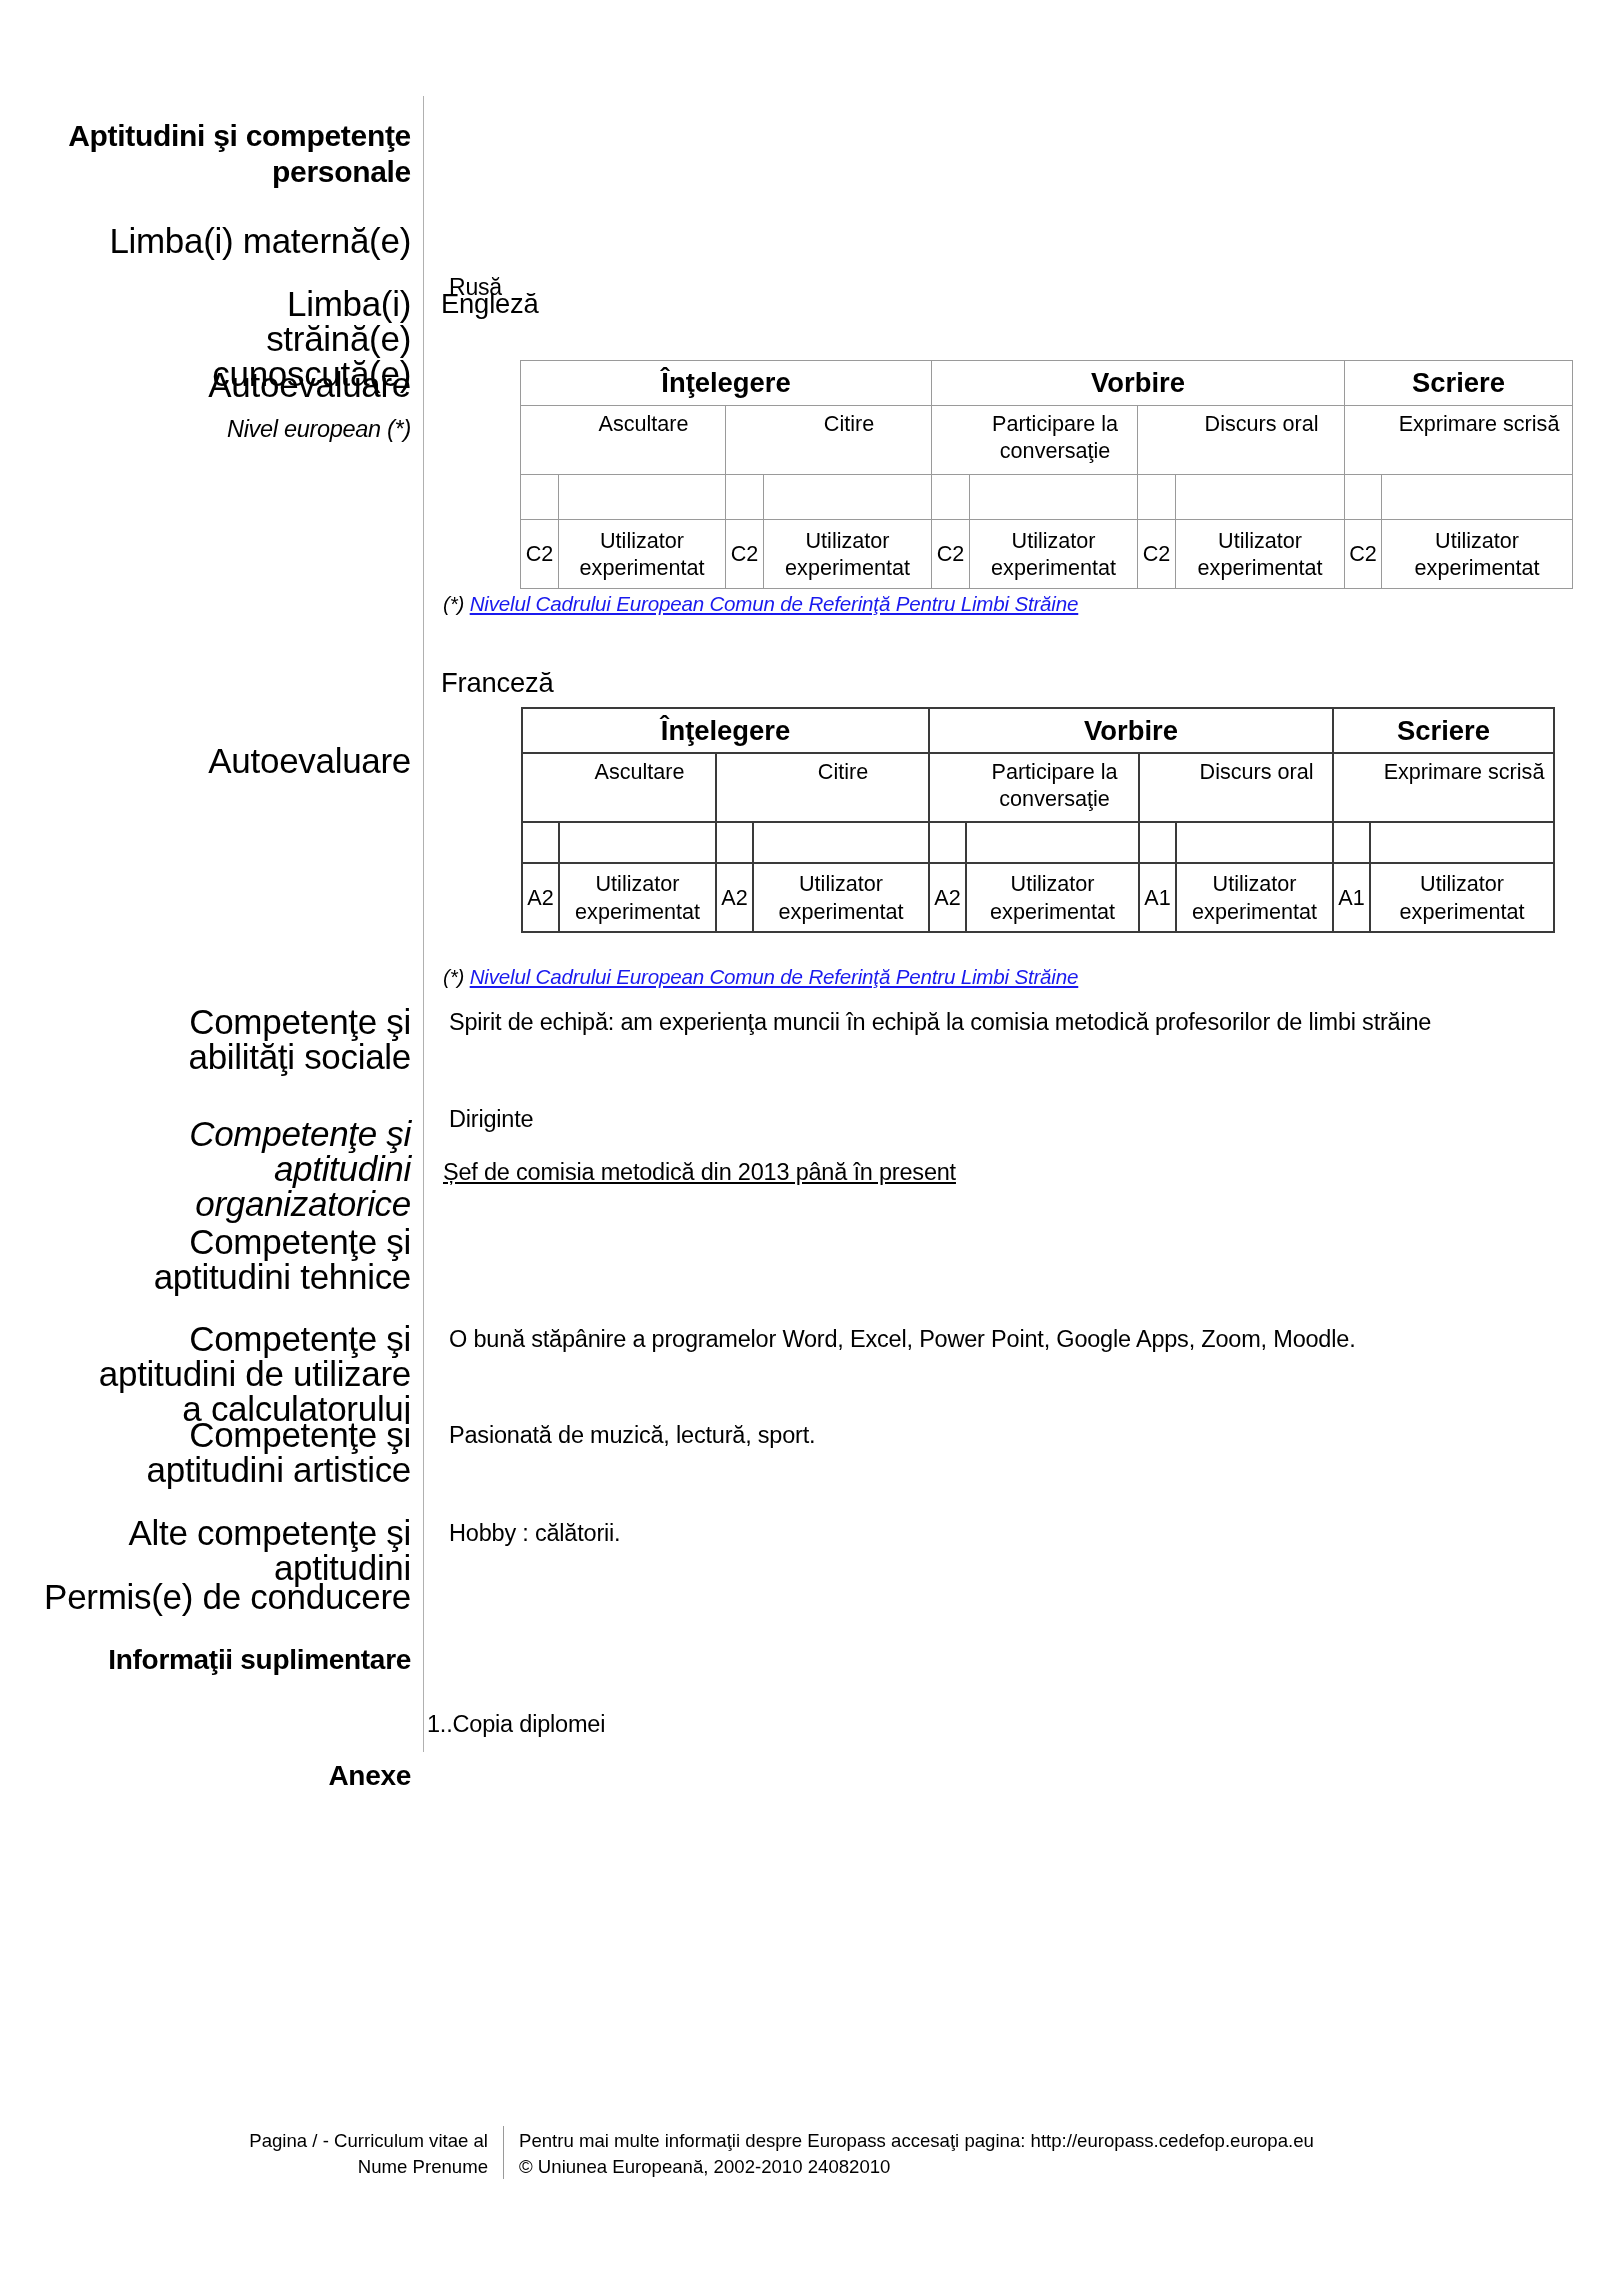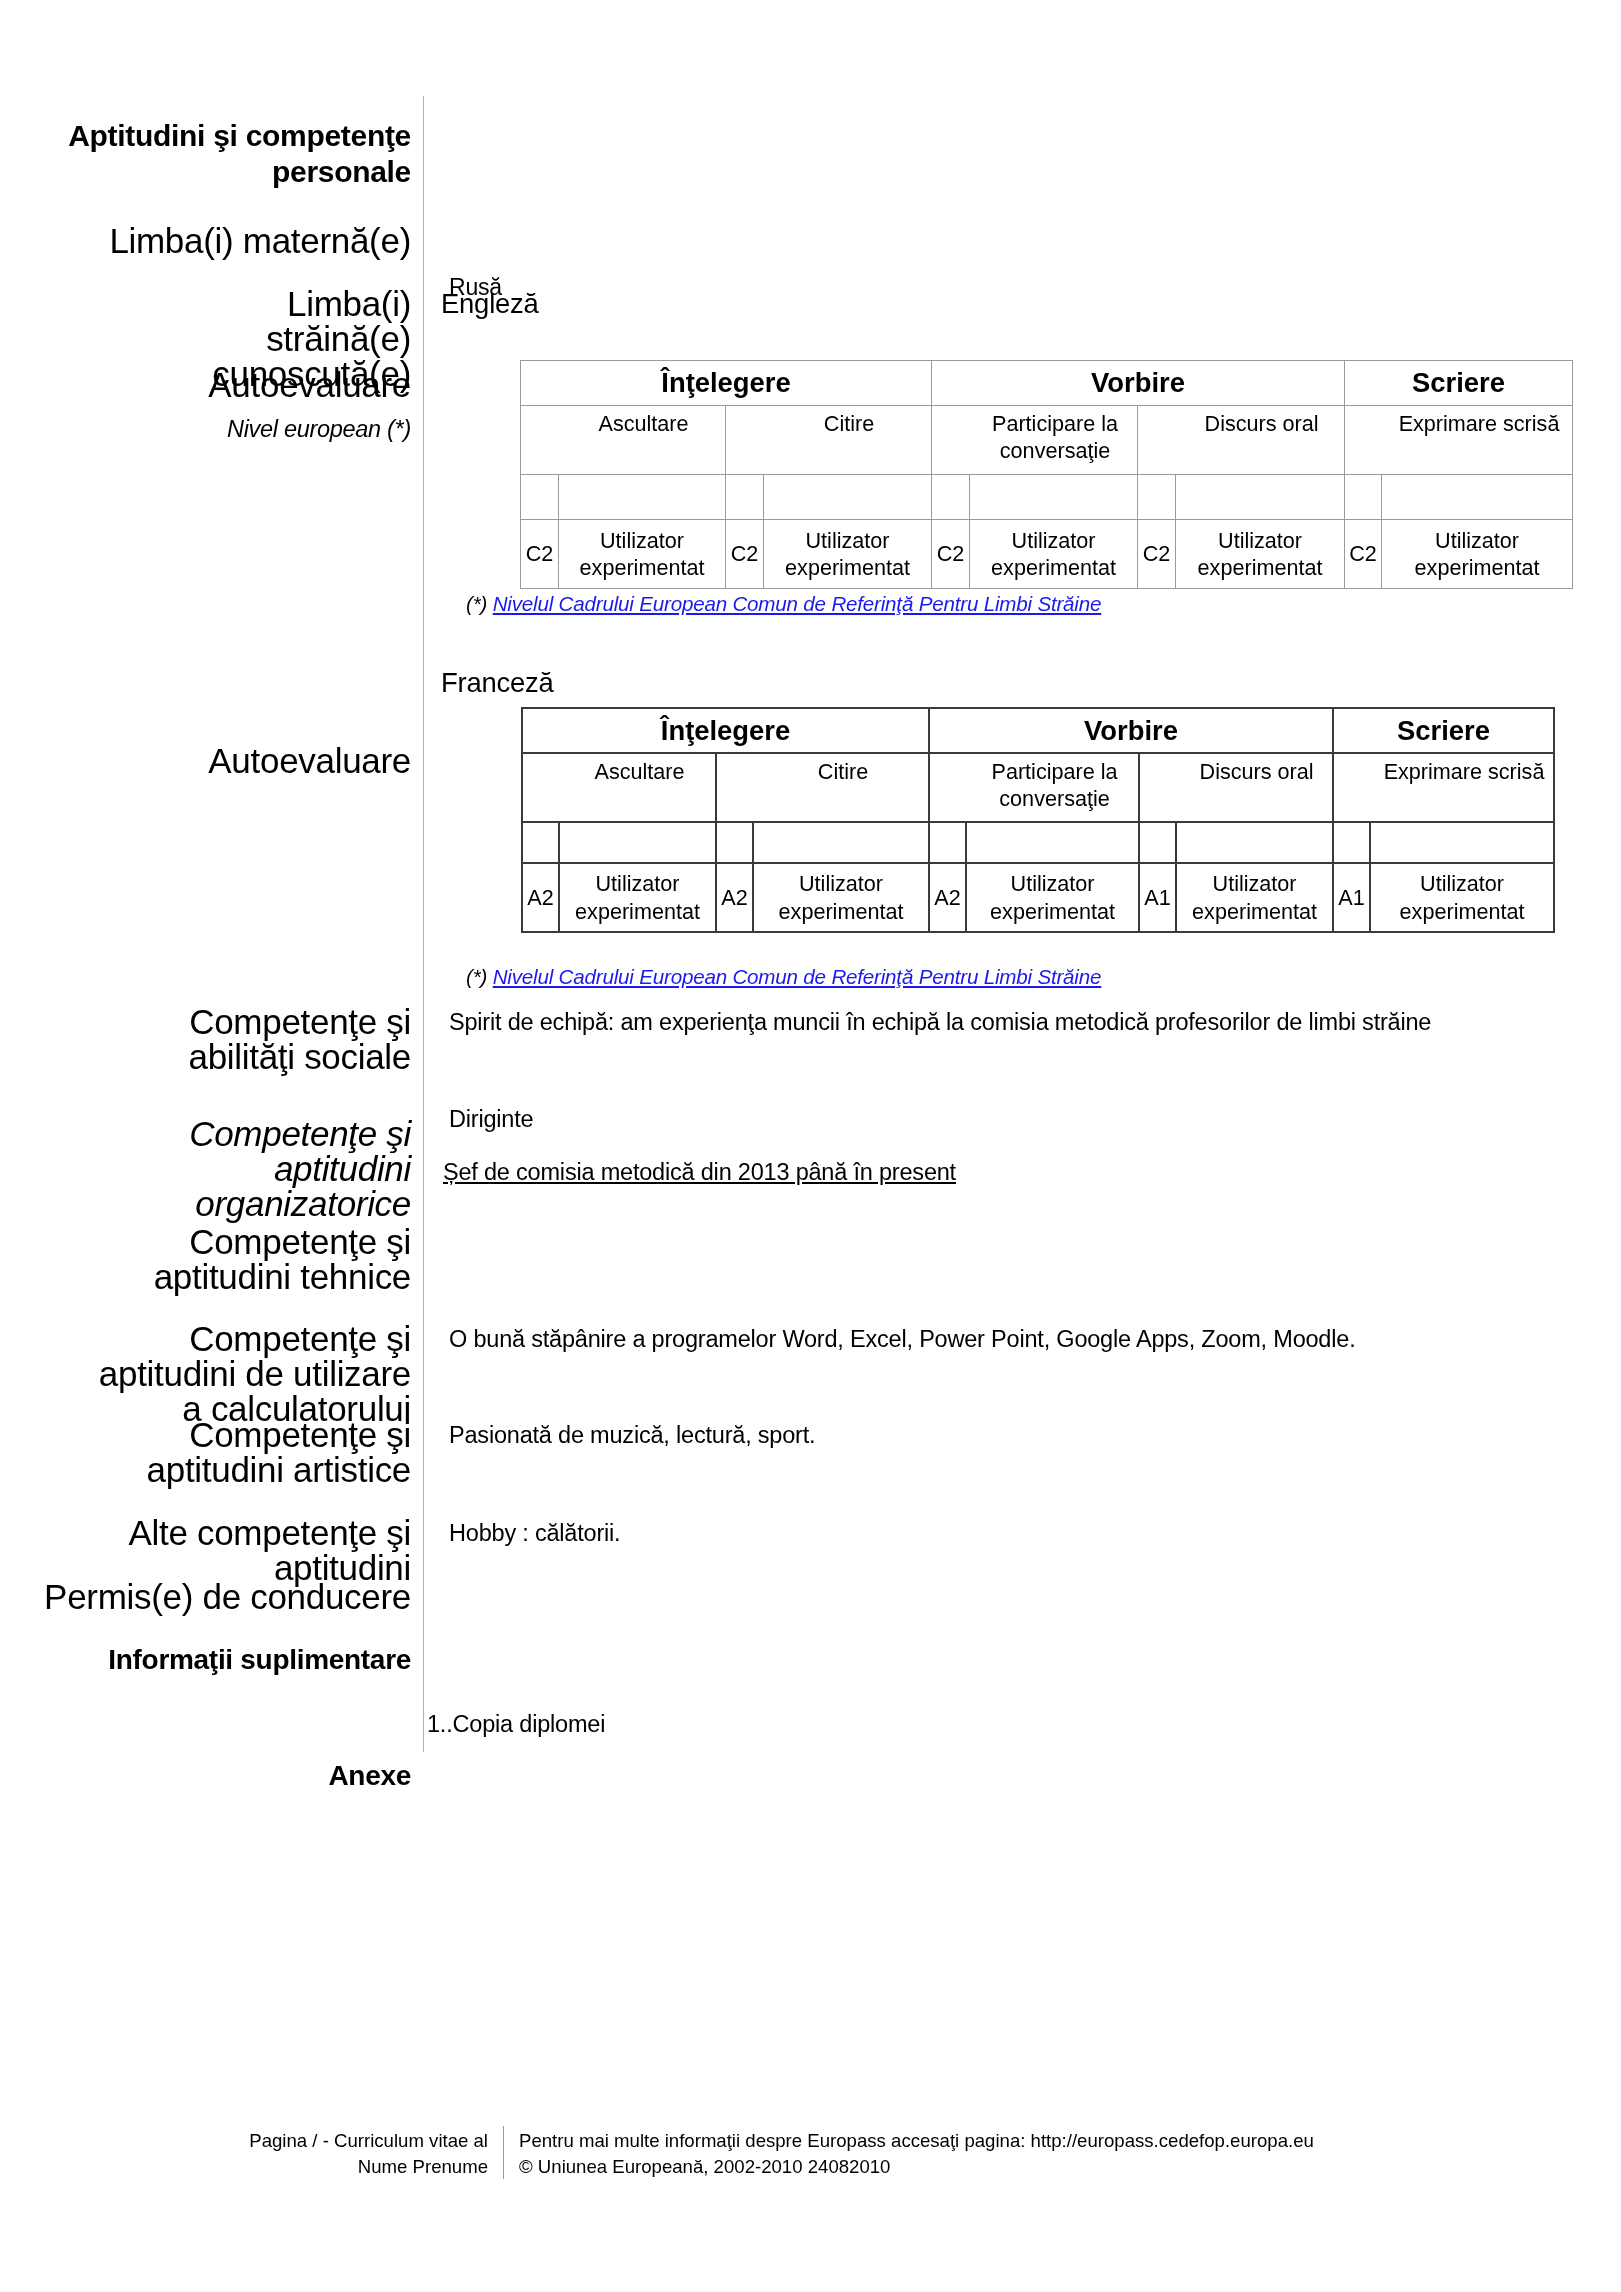--- a/index.html
+++ b/index.html
@@ -10,21 +10,21 @@
   .lbl.italic { font-style: italic; }
   .val { position: absolute; left: 449px; font-size: 23.5px; line-height: 32px; letter-spacing: -0.2px; }
   .vsep { position: absolute; left: 423px; top: 96px; width: 1px; height: 1656px; background: #b0b0b0; }
   table.lang { position: absolute; border-collapse: collapse; table-layout: fixed; font-size: 21.6px; }
   table.lang td { text-align: center; padding: 0; vertical-align: middle; line-height: 27.4px; }
   table.t1 td { border: 1px solid #9a9a9a; }
   table.t2 td { border: 2px solid #3a3a3a; }
   table.lang .hdr { font-weight: bold; font-size: 27.4px; }
   table.lang .sub { vertical-align: top; padding-top: 3.9px; padding-left: 41px; }
   table.lang .lvl { font-size: 21.6px; }
-  .note { position: absolute; left: 466px; font-size: 20.6px; font-style: italic; letter-spacing: -0.2px; }
+  .note { position: absolute; left: 443px; font-size: 20.6px; font-style: italic; letter-spacing: -0.2px; }
   .note a { color: #1a1aee; text-decoration: underline; }
   .footer-left { position: absolute; right: 1133px; top: 2128px; text-align: right; font-size: 18.6px; line-height: 25.5px; }
   .footer-sep { position: absolute; left: 503px; top: 2126px; width: 1px; height: 53px; background: #9a9a9a; }
   .footer-right { position: absolute; left: 519px; top: 2128px; font-size: 18.6px; line-height: 25.5px; }
 </style>
 </head>
 <body>
 
 <div class="vsep"></div>
 

